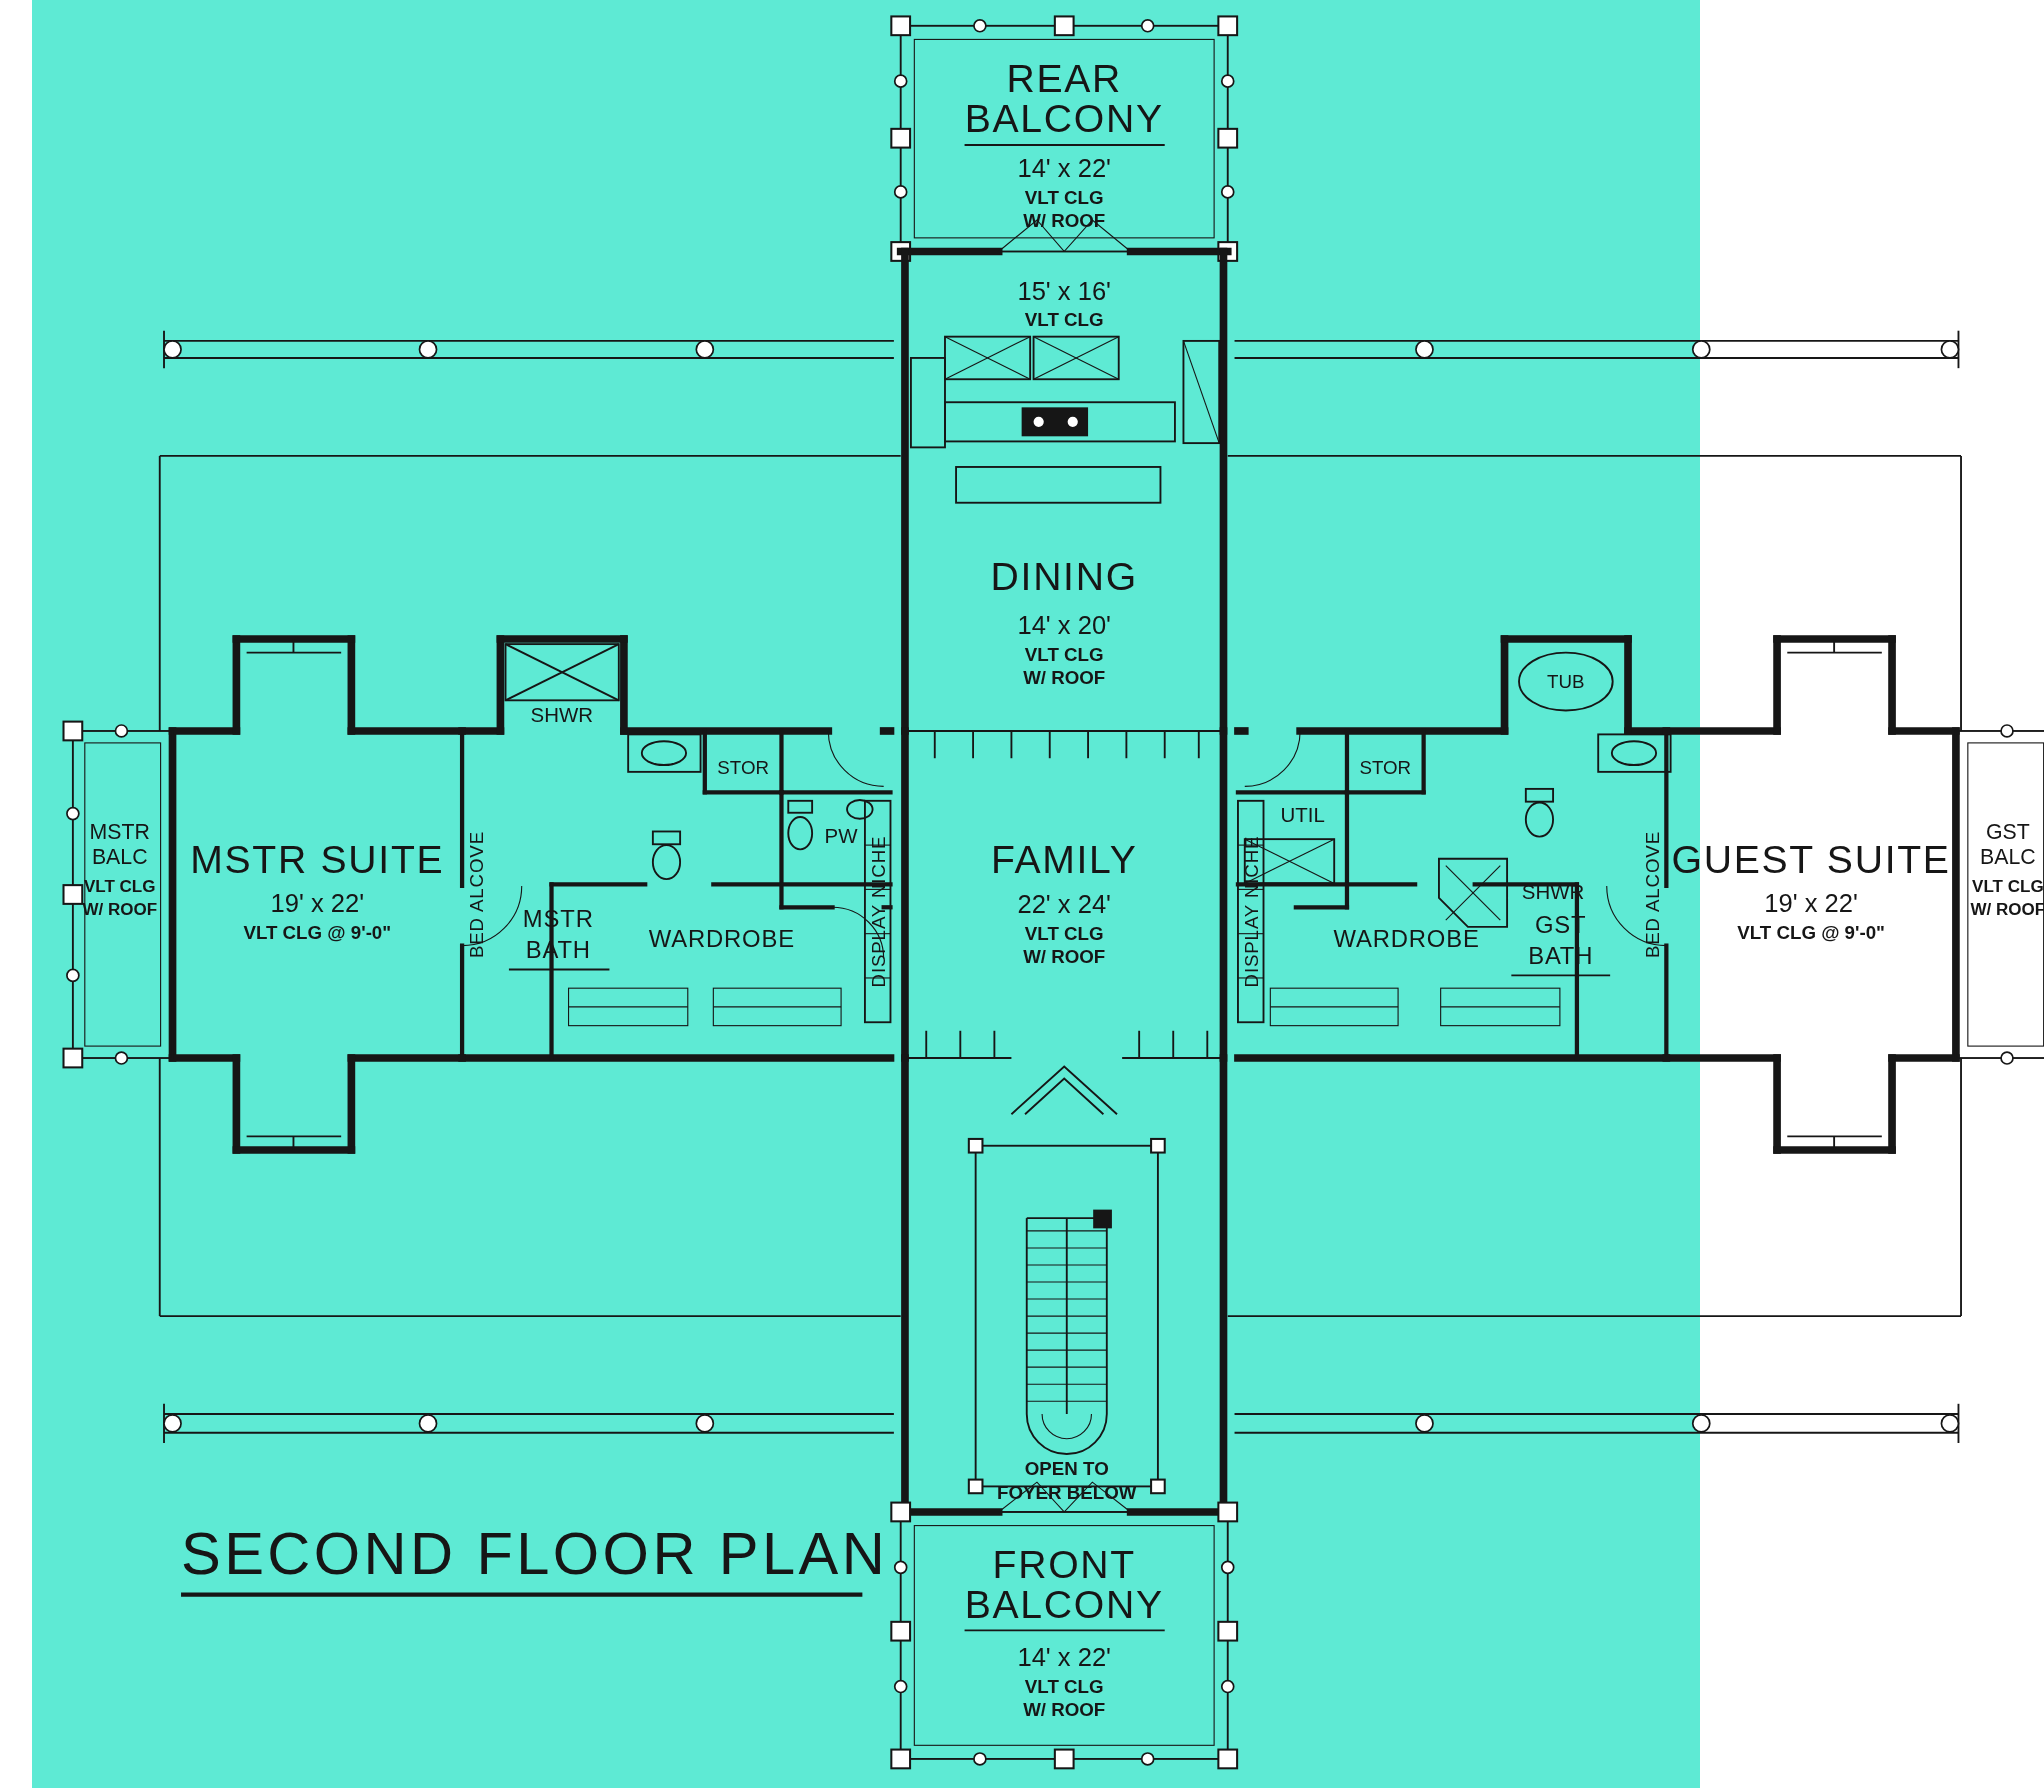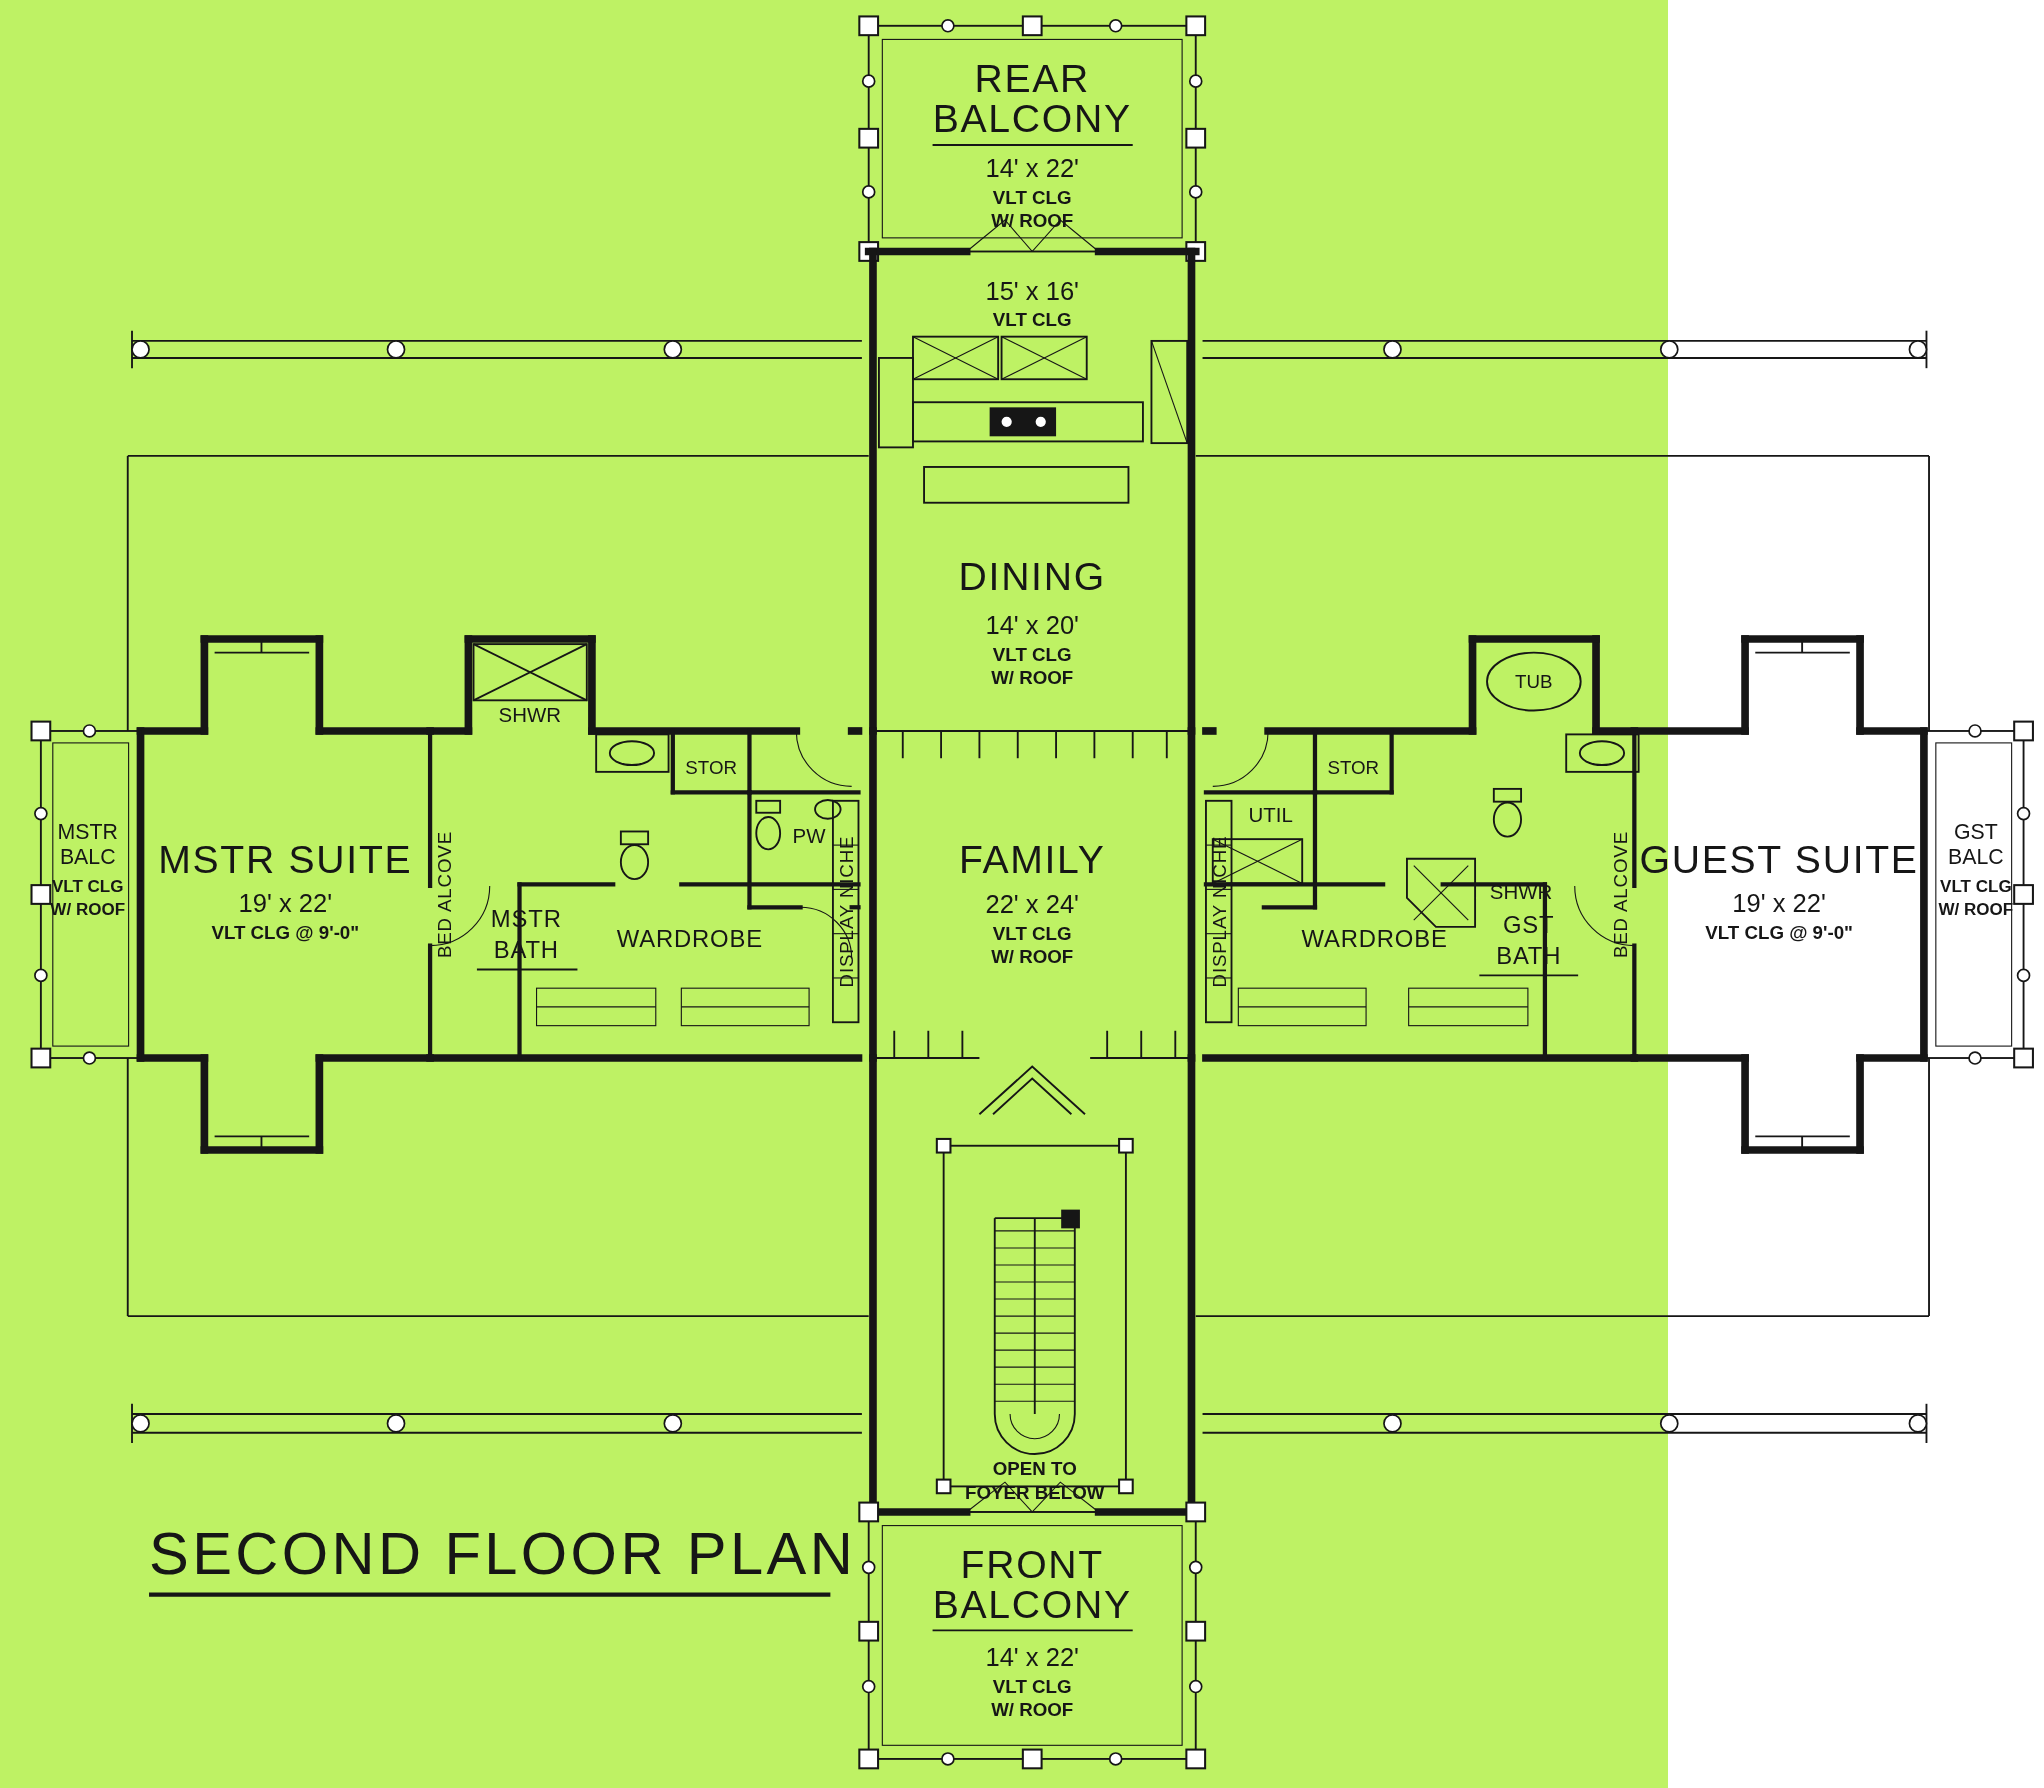--- a/index.html
+++ b/index.html
@@ -1,16 +1,16 @@
 <!DOCTYPE html>
 <html style="font-size:13.6px"><head>
 <meta charset="utf-8">
 <style>
   html,body{margin:0;padding:0;background:#ffffff;}
-  .plan-wrap{width:1668px;height:1789px;background:#bef264;position:relative;}
+  .plan-wrap{width:1668px;height:1789px;background:#5eead4;position:relative;margin-left:32px;}
   svg{display:block;}
   svg text{font-family:"Liberation Sans",sans-serif;fill:#161616;}
   .mid{text-anchor:middle;}
   .t-room{font-size:46px;letter-spacing:2px;}
   .t-size{font-size:30px;}
   .t-note{font-size:22px;font-weight:700;}
   .t-med{font-size:28px;letter-spacing:1px;}
   .t-small{font-size:24px;}
   .t-tiny{font-size:22px;}
   .t-vert{font-size:22px;letter-spacing:1px;}

